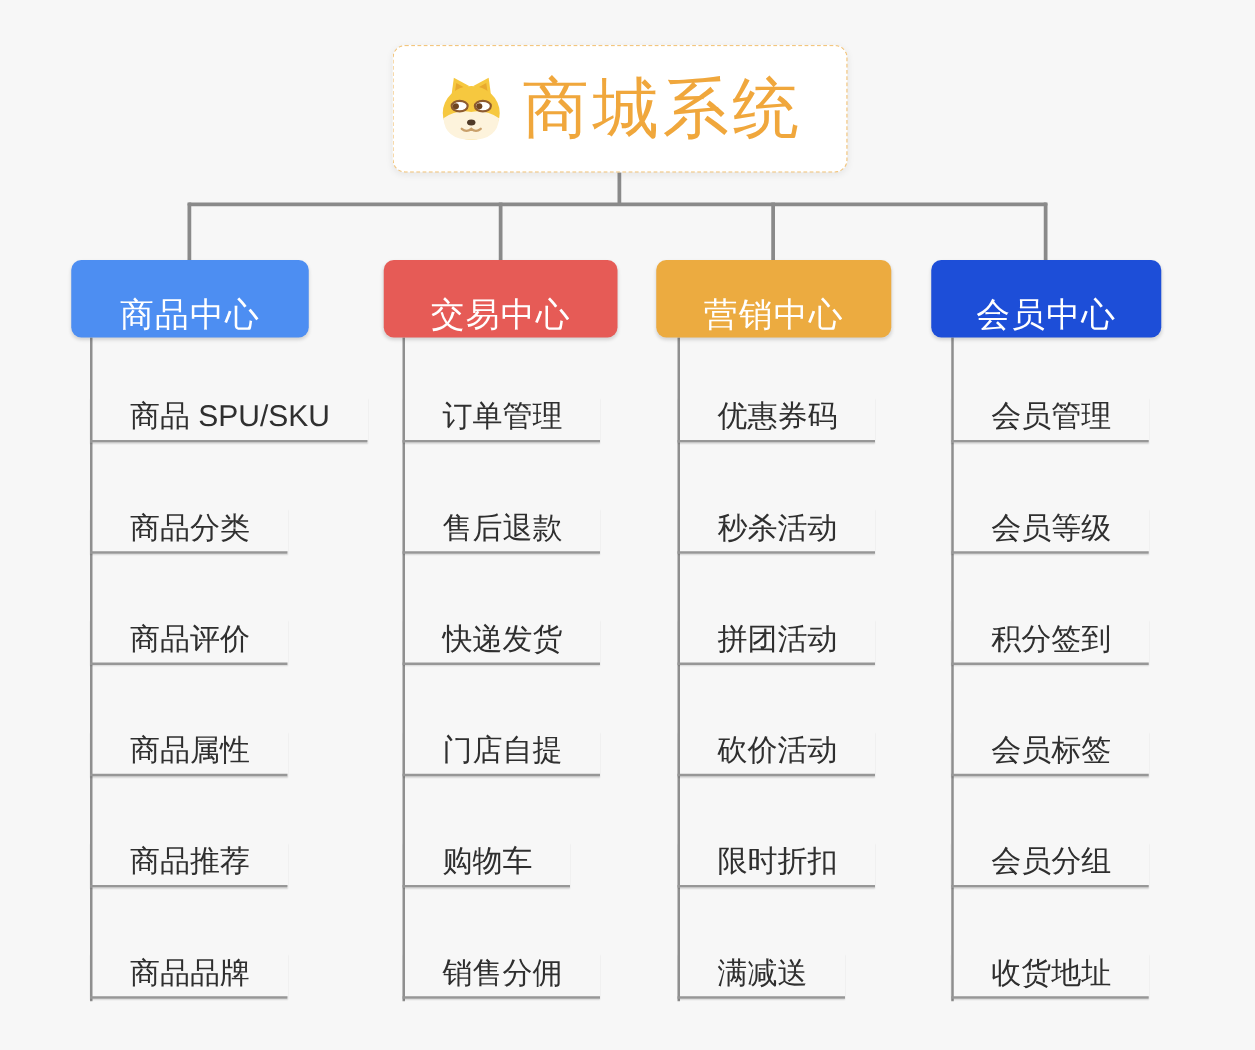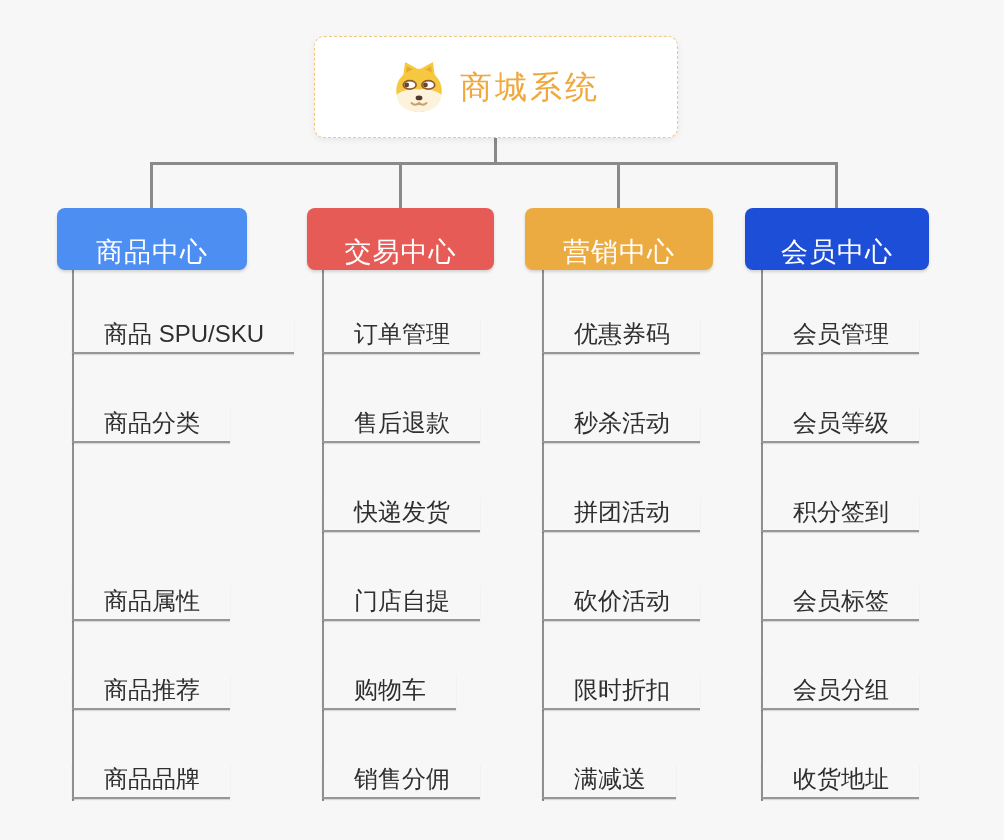--- a/index.html
+++ b/index.html
@@ -25,21 +25,21 @@
     position: absolute; left: 314px; top: 36px; width: 364px; height: 102px;
     background: #ffffff;
     border: 1px dashed #f3c67e;
     border-radius: 10px;
     box-shadow: 0 2px 6px rgba(0,0,0,0.07);
     display: flex; align-items: center; justify-content: center;
     gap: 14px;
     cursor: pointer;
   }
   .root-title {
-    font-size: 32px; font-weight: 500; letter-spacing: 3px;
+    font-size: 53px; font-weight: 500; letter-spacing: 3px;
     line-height: 1;
   }
   .doge { width: 54px; height: 54px; display: inline-block; }
 
   
   .branch {
     position: absolute; top: 208px; height: 62px;
     border-radius: 8px;
     display: flex; align-items: flex-end; justify-content: center;
     box-shadow: 0 2px 3px rgba(0,0,0,0.15);
@@ -110,20 +110,21 @@
   </div>
   <div class="branch b3" style="background-color: rgb(236, 171, 64);">
     <span class="branch-label">营销中心</span>
   </div>
   <div class="branch b4" style="background-color: #1d4ed8;">
     <span class="branch-label">会员中心</span>
   </div>
 
   <div class="item c1 r1">商品 SPU/SKU</div>
   <div class="item c1 r2">商品分类</div>
+  <div class="item c1 r3">商品评价</div>
   <div class="item c1 r4">商品属性</div>
   <div class="item c1 r5">商品推荐</div>
   <div class="item c1 r6">商品品牌</div>
 
   <div class="item c2 r1">订单管理</div>
   <div class="item c2 r2">售后退款</div>
   <div class="item c2 r3">快递发货</div>
   <div class="item c2 r4">门店自提</div>
   <div class="item c2 r5">购物车</div>
   <div class="item c2 r6">销售分佣</div>

